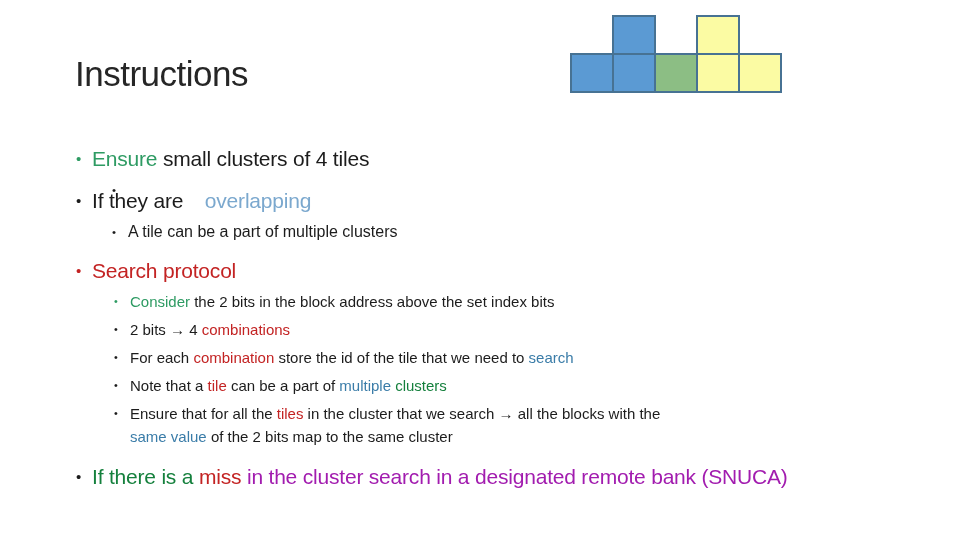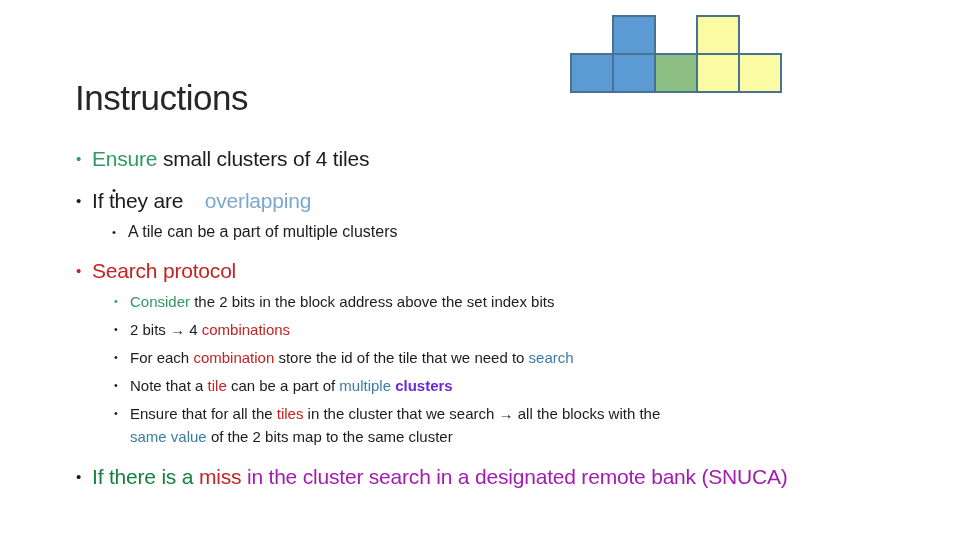--- a/index.html
+++ b/index.html
@@ -30,21 +30,21 @@
   .caption {
     position:absolute; left:575px; top:103px; width:240px;
     text-align:center; font-size:17.5px; color:#1c1c1c;
   }
 </style>
 </head>
 <body>
 
 <div class="slide">
 
-  <div class="title" style="color: rgb(38, 38, 38); margin-top: 24px;">Instructions</div>
+  <div class="title" style="color: rgb(38, 38, 38);">Instructions</div>
 
   <div class="diagram">
       <div class="tile" style="left: 42px; top: 0px; background: rgb(91, 154, 211); border-color: rgb(71, 114, 147);"></div>
       <div class="tile" style="left: 126px; top: 0px; background: rgb(251, 251, 163); border-color: rgb(71, 114, 147);"></div>
       <div class="tile" style="left: 0px; top: 38px; background: rgb(91, 154, 211); border-color: rgb(71, 114, 147);"></div>
       <div class="tile" style="left: 42px; top: 38px; background: rgb(91, 154, 211); border-color: rgb(71, 114, 147);"></div>
       <div class="tile" style="left: 84px; top: 38px; background: rgb(140, 190, 132); border-color: rgb(71, 114, 147);"></div>
       <div class="tile" style="left: 126px; top: 38px; background: rgb(251, 251, 163); border-color: rgb(71, 114, 147);"></div>
       <div class="tile" style="left: 168px; top: 38px; background: rgb(251, 251, 163); border-color: rgb(71, 114, 147);"></div>
     </div>
@@ -52,18 +52,18 @@
 
   <div class="bullets">
       <div class="bullet-line b1"><span class="marker" style="color: rgb(46, 155, 99);">•</span><span style="color: rgb(46, 155, 99);">Ensure</span><span style="color: rgb(28, 28, 28);"> small clusters of 4 tiles</span></div>
       <div class="bullet-line b2"><span class="marker" style="color: rgb(28, 28, 28);">•</span></div>
       <div class="bullet-line b1"><span class="marker" style="color: rgb(28, 28, 28);">•</span><span style="color: rgb(28, 28, 28);">If they are </span><span style="color: rgb(123, 168, 206); margin-left: 16px;">overlapping</span></div>
       <div class="bullet-line b2"><span class="marker" style="color: rgb(28, 28, 28);">•</span><span style="color: rgb(28, 28, 28);">A tile can be a part of multiple clusters</span></div>
       <div class="bullet-line b1"><span class="marker" style="color: rgb(195, 35, 35);">•</span><span style="color: rgb(195, 35, 35);">Search protocol</span></div>
       <div class="bullet-line b3"><span class="marker" style="color: rgb(46, 155, 99);">•</span><span style="color: rgb(46, 155, 99);">Consider</span><span style="color: rgb(28, 28, 28);"> the 2 bits in the block address above the set index bits</span></div>
       <div class="bullet-line b3"><span class="marker" style="color: rgb(28, 28, 28);">•</span><span style="color: rgb(28, 28, 28);">2 bits → 4 </span><span style="color: rgb(195, 35, 35);">combinations</span></div>
       <div class="bullet-line b3"><span class="marker" style="color: rgb(28, 28, 28);">•</span><span style="color: rgb(28, 28, 28);">For each </span><span style="color: rgb(195, 35, 35);">combination</span><span style="color: rgb(28, 28, 28);"> store the id of the tile that we need to </span><span style="color: rgb(58, 124, 168);">search</span></div>
-      <div class="bullet-line b3"><span class="marker" style="color: rgb(28, 28, 28);">•</span><span style="color: rgb(28, 28, 28);">Note that a </span><span style="color: rgb(195, 35, 35);">tile</span><span style="color: rgb(28, 28, 28);"> can be a part of </span><span style="color: rgb(58, 124, 168); text-align: right;">multiple</span><span style="color: #6d28d9; font-weight: bold;"> clusters</span></div>
+      <div class="bullet-line b3"><span class="marker" style="color: rgb(28, 28, 28);">•</span><span style="color: rgb(28, 28, 28);">Note that a </span><span style="color: rgb(195, 35, 35);">tile</span><span style="color: rgb(28, 28, 28);"> can be a part of </span><span style="color: rgb(58, 124, 168); text-align: right;">multiple</span><span style="color: #15803d;"> clusters</span></div>
       <div class="bullet-line b3"><span class="marker" style="color: rgb(28, 28, 28);">•</span><span style="color: rgb(28, 28, 28);">Ensure that for all the </span><span style="color: rgb(195, 35, 35);">tiles</span><span style="color: rgb(28, 28, 28);"> in the cluster that we search → all the blocks with the </span><br><span style="color: rgb(58, 124, 168);">same value</span><span style="color: rgb(28, 28, 28);"> of the 2 bits map to the same cluster</span></div>
       <div class="bullet-line b1"><span class="marker" style="color: rgb(28, 28, 28);">•</span><span style="color: #15803d;">If there is a </span><span style="color: rgb(195, 35, 35);">miss</span><span style="color: #a21caf;"> in the cluster search in a designated remote bank (SNUCA)</span></div>
     </div>
 
 </div>
 
 </body></html>

